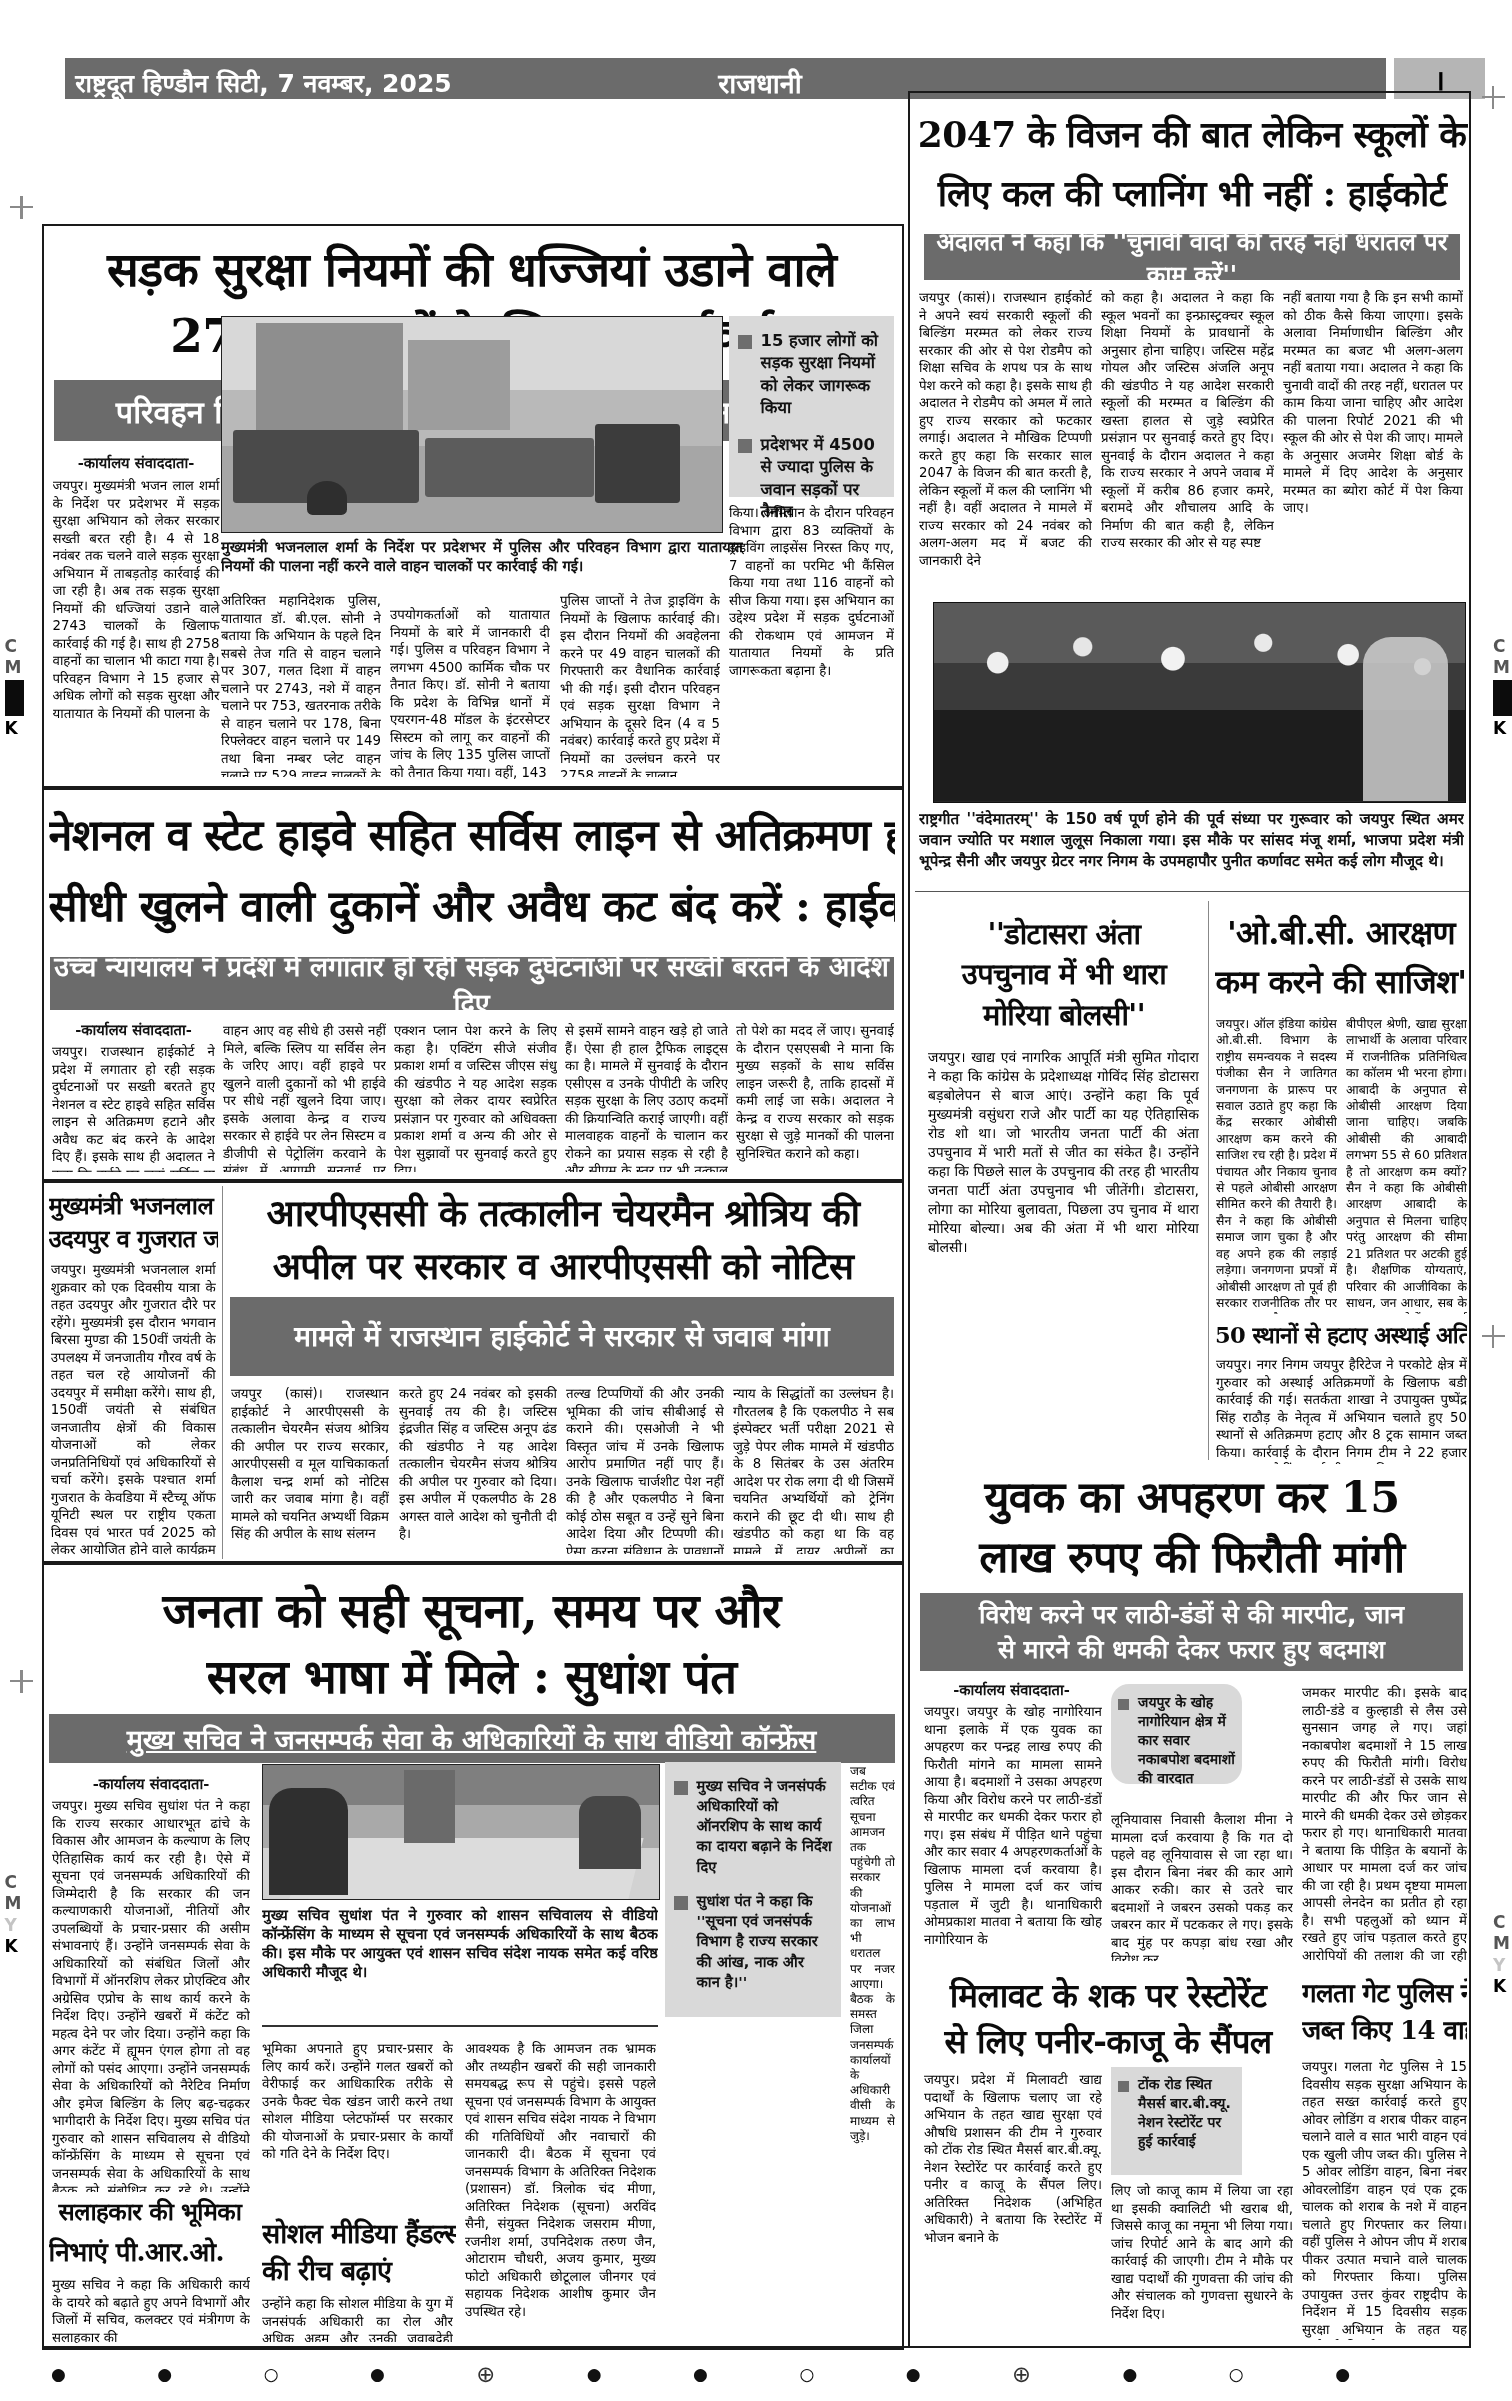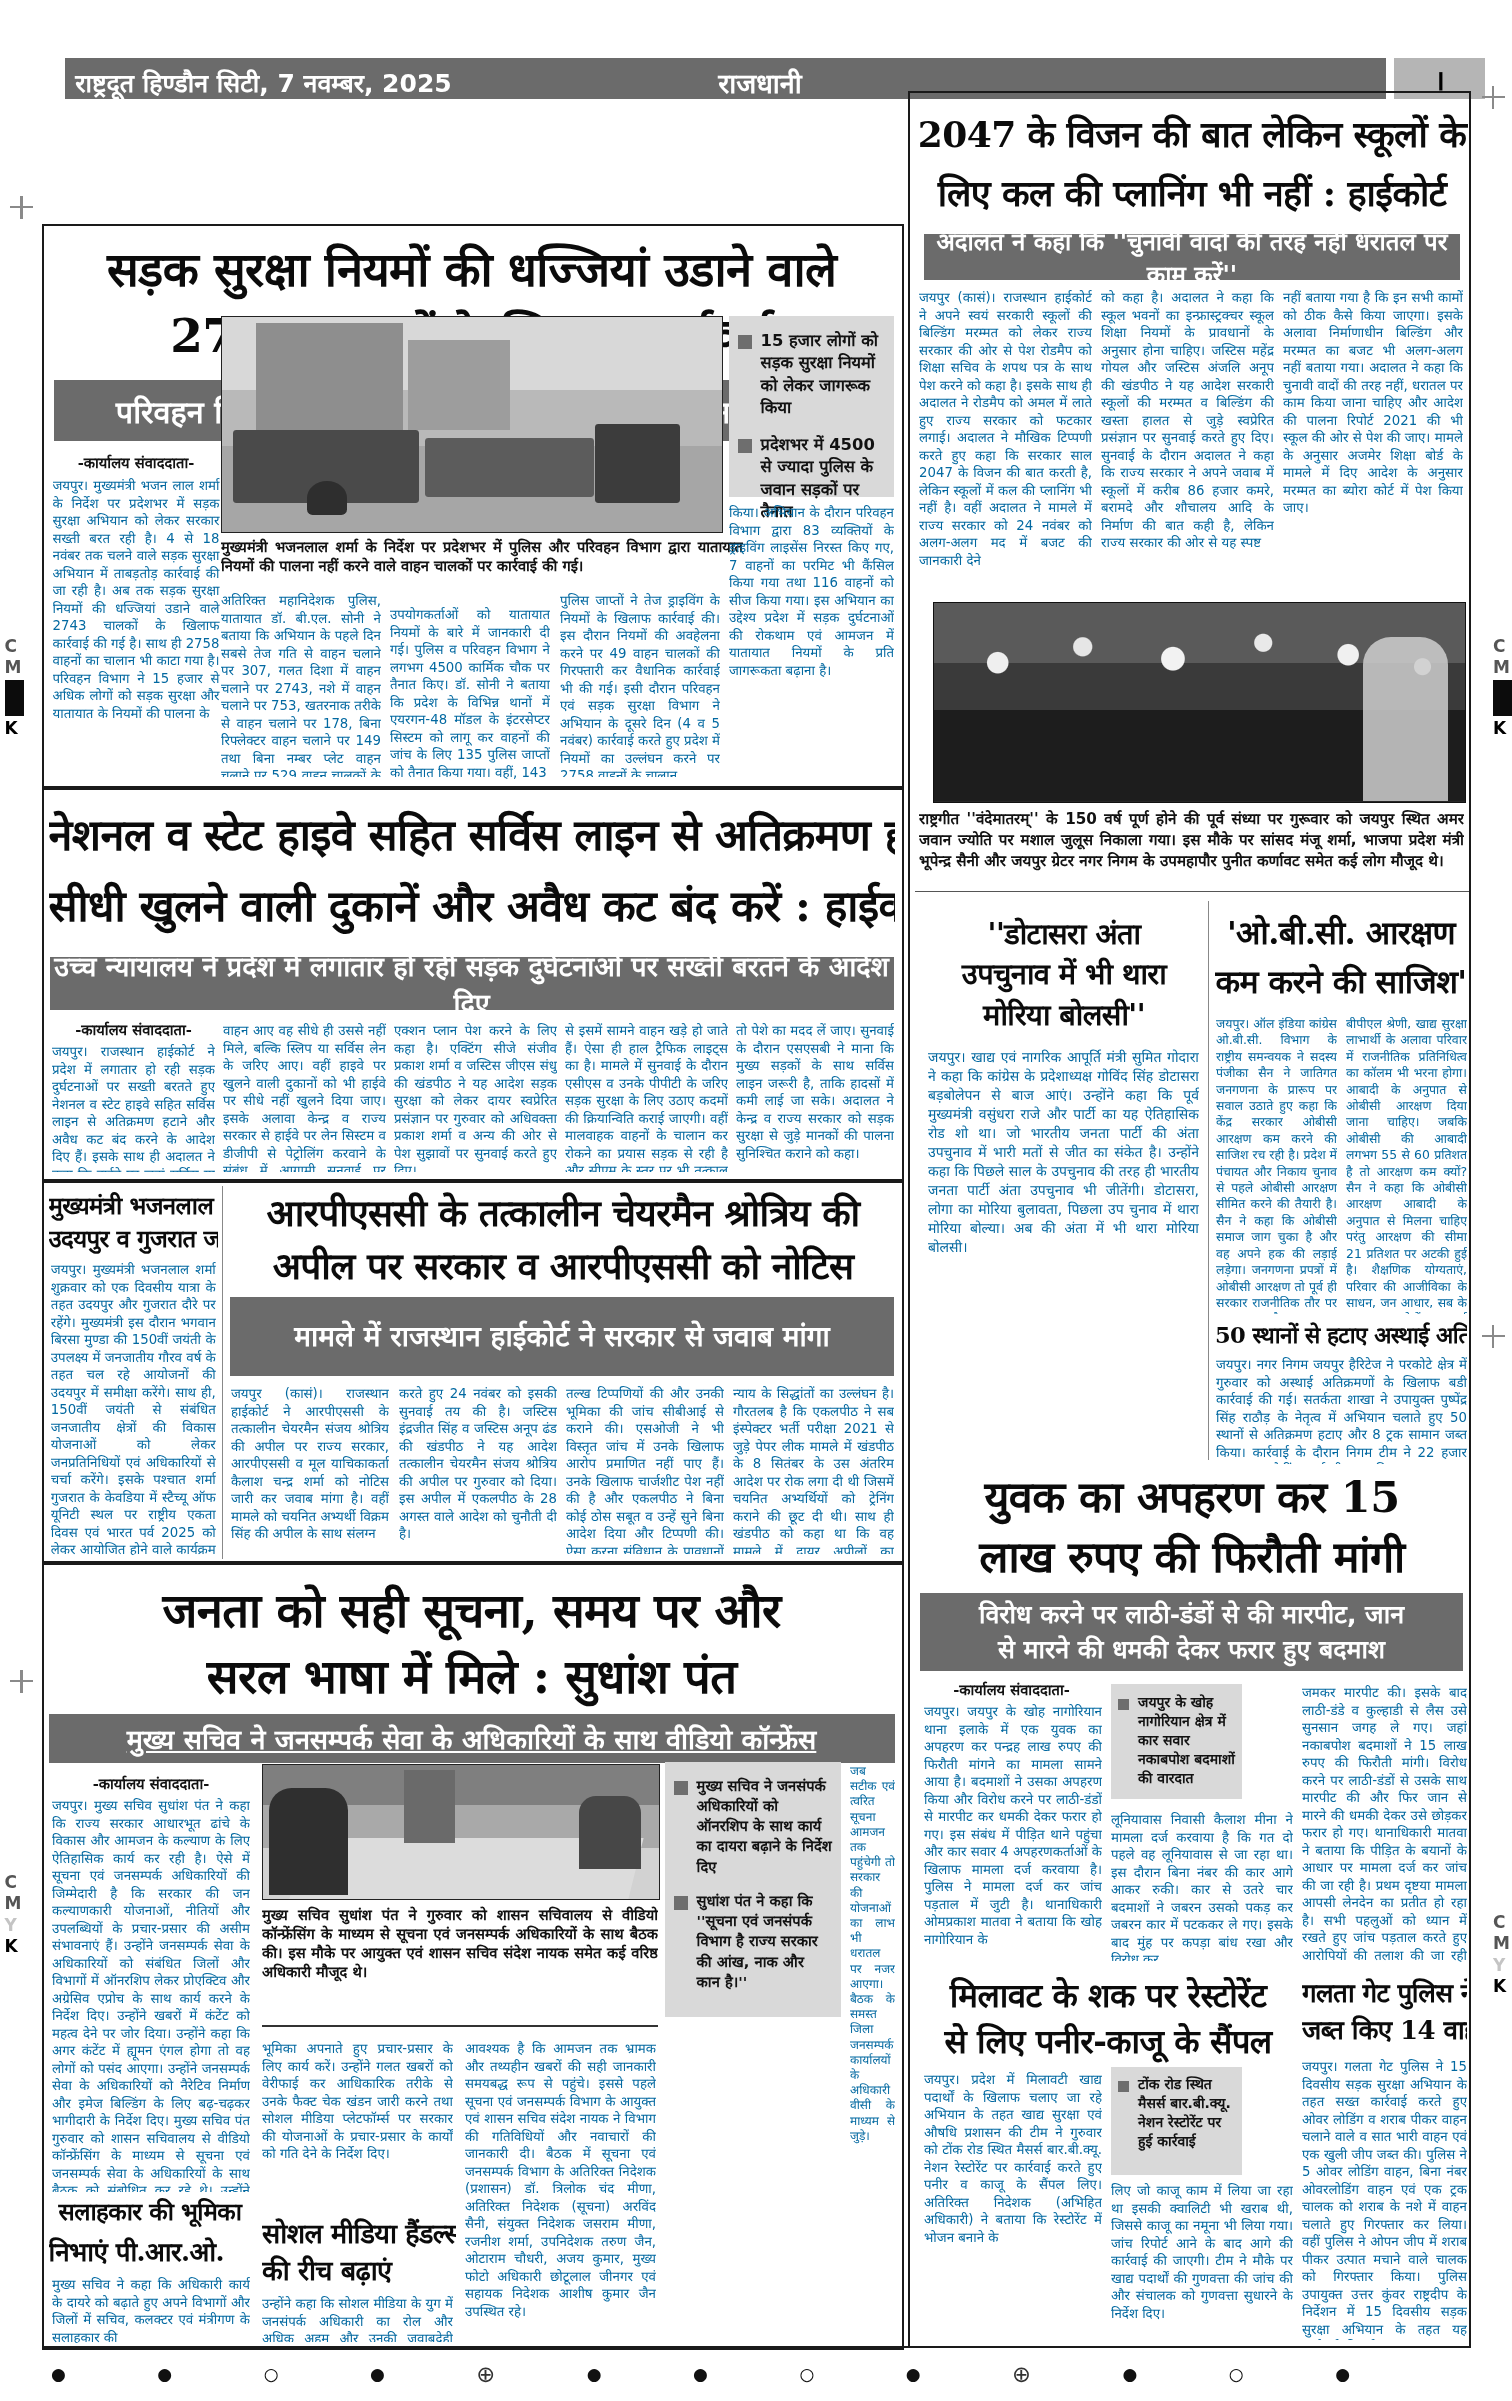--- a/index.html
+++ b/index.html
@@ -3,21 +3,21 @@
 <meta charset="utf-8">
 <style>
   html,body{margin:0;padding:0;background:#ffffff;}
   #page{position:relative;width:1512px;height:2401px;background:#fff;overflow:hidden;
         font-family:"DejaVu Sans","Liberation Sans",sans-serif;color:#121212;}
   .abs{position:absolute;}
   .hl{font-weight:bold;text-align:center;color:#0b0b0b;letter-spacing:-0.6px;
       font-family:"DejaVu Serif","Liberation Serif",serif;white-space:nowrap;overflow:hidden;}
   .band{background:#6b6b6b;color:#ffffff;font-weight:bold;text-align:center;
         display:flex;align-items:center;justify-content:center;overflow:hidden;}
-  .bt{font-size:13.3px;line-height:17.5px;text-align:justify;overflow:hidden;color:#0369a1;}
+  .bt{font-size:13.3px;line-height:17.5px;text-align:justify;overflow:hidden;color:#000000;}
   .byline{font-weight:bold;text-align:center;font-size:14.7px;line-height:22.6px;}
   .cap{font-weight:bold;font-size:14.7px;line-height:19px;text-align:justify;overflow:hidden;}
   .panel{background:#d9d9d9;}
   .bullet-row{display:flex;gap:9px;margin:13.6px 9px 0 9px;}
   .sq{width:13.6px;height:13.6px;background:#6e6e6e;flex:none;margin-top:5.6px;}
   .bullet-text{font-weight:bold;font-size:16.4px;line-height:22.6px;text-align:left;}
   .bullet-text.small{font-size:14.7px;line-height:20.3px;}
   .box{border:2.3px solid #1a1a1a;}
   .rule-h{background:#1a1a1a;}
   .rule-v{background:#1a1a1a;}
@@ -233,21 +233,21 @@
   <div class="abs bt" style="left:1216px;top:1356px;width:251px;height:108px;">जयपुर। नगर निगम जयपुर हैरिटेज ने परकोटे क्षेत्र में गुरुवार को अस्थाई अतिक्रमणों के खिलाफ बडी कार्रवाई की गई। सतर्कता शाखा ने उपायुक्त पुष्पेंद्र सिंह राठौड़ के नेतृत्व में अभियान चलाते हुए 50 स्थानों से अतिक्रमण हटाए और 8 ट्रक सामान जब्त किया। कार्रवाई के दौरान निगम टीम ने 22 हजार 400 रुपए कैरिंग चार्ज भी वसूल किया।</div>
 
   <div class="abs hl" style="left:916px;top:1468px;width:552px;font-size:43px;line-height:59px;">युवक का अपहरण कर 15</div>
   <div class="abs hl" style="left:916px;top:1528px;width:552px;font-size:43px;line-height:59px;">लाख रुपए की फिरौती मांगी</div>
   <div class="abs band" style="left:920px;top:1593px;width:543px;height:78px;flex-direction:column;">
     <span style="font-size:25px;line-height:35px;">विरोध करने पर लाठी-डंडों से की मारपीट, जान</span>
     <span style="font-size:25px;line-height:35px;">से मारने की धमकी देकर फरार हुए बदमाश</span>
   </div>
   <div class="abs byline" style="left:921px;top:1679px;width:181px;">-कार्यालय संवाददाता-</div>
   <div class="abs bt" style="left:924px;top:1703px;width:178px;height:259px;">जयपुर। जयपुर के खोह नागोरियान थाना इलाके में एक युवक का अपहरण कर पन्द्रह लाख रुपए की फिरौती मांगने का मामला सामने आया है। बदमाशों ने उसका अपहरण किया और विरोध करने पर लाठी-डंडों से मारपीट कर धमकी देकर फरार हो गए। इस संबंध में पीड़ित थाने पहुंचा और कार सवार 4 अपहरणकर्ताओं के खिलाफ मामला दर्ज करवाया है। पुलिस ने मामला दर्ज कर जांच पड़ताल में जुटी है। थानाधिकारी ओमप्रकाश मातवा ने बताया कि खोह नागोरियान के</div>
-  <div class="abs panel" style="left:1111px;top:1684px;width:131px;height:115px;">
+  <div class="abs panel" style="left:1111px;top:1684px;width:131px;height:100px;border-radius:18px;">
     <div class="bullet-row" style="margin:9px 6.8px 0 6.8px;">
       <div class="sq" style="width:11.3px;height:11.3px;"></div>
       <div class="bullet-text small" style="font-size:14px;line-height:19px;">जयपुर के खोह नागोरियान क्षेत्र में कार सवार नकाबपोश बदमाशों की वारदात</div>
     </div>
   </div>
   <div class="abs bt" style="left:1111px;top:1811px;width:182px;height:150px;">लूनियावास निवासी कैलाश मीना ने मामला दर्ज करवाया है कि गत दो पहले वह लूनियावास से जा रहा था। इस दौरान बिना नंबर की कार आगे आकर रुकी। कार से उतरे चार बदमाशों ने जबरन उसको पकड़ कर जबरन कार में पटककर ले गए। इसके बाद मुंह पर कपड़ा बांध रखा और विरोध कर</div>
   <div class="abs bt" style="left:1302px;top:1684px;width:165px;height:278px;">जमकर मारपीट की। इसके बाद लाठी-डंडे व कुल्हाडी से लैस उसे सुनसान जगह ले गए। जहां नकाबपोश बदमाशों ने 15 लाख रुपए की फिरौती मांगी। विरोध करने पर लाठी-डंडों से उसके साथ मारपीट की और फिर जान से मारने की धमकी देकर उसे छोड़कर फरार हो गए। थानाधिकारी मातवा ने बताया कि पीड़ित के बयानों के आधार पर मामला दर्ज कर जांच की जा रही है। प्रथम दृष्टया मामला आपसी लेनदेन का प्रतीत हो रहा है। सभी पहलुओं को ध्यान में रखते हुए जांच पड़ताल करते हुए आरोपियों की तलाश की जा रही है।</div>
 
   <div class="abs hl" style="left:919px;top:1973px;width:378px;font-size:33px;line-height:45px;">मिलावट के शक पर रेस्टोरेंट</div>
   <div class="abs hl" style="left:919px;top:2019px;width:378px;font-size:33px;line-height:45px;">से लिए पनीर-काजू के सैंपल</div>

